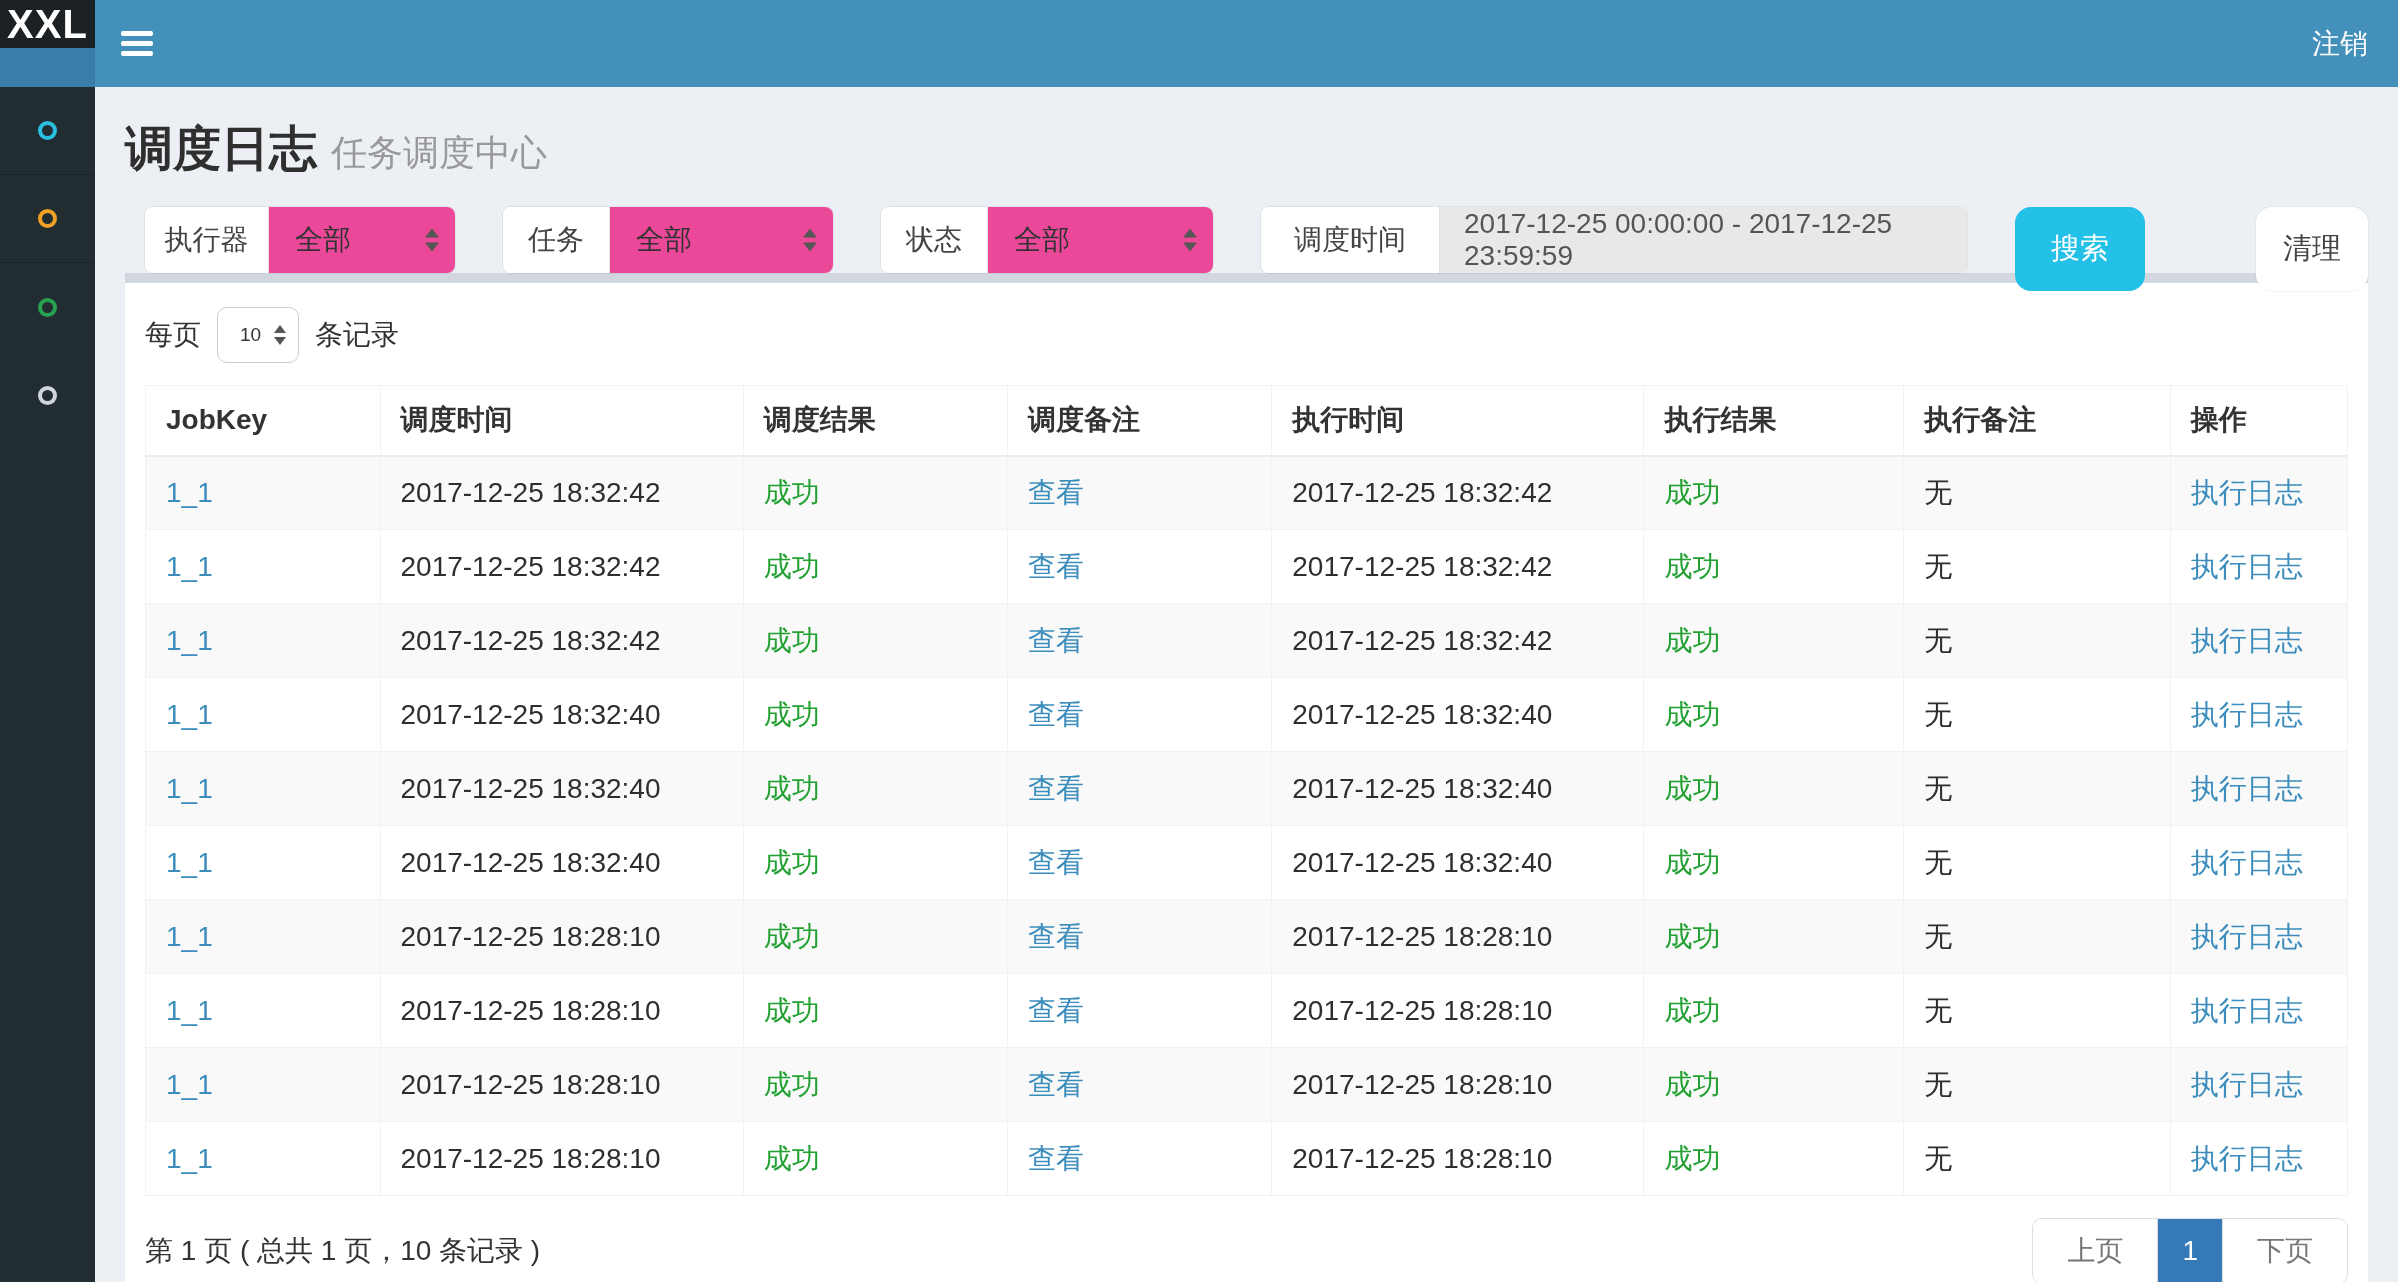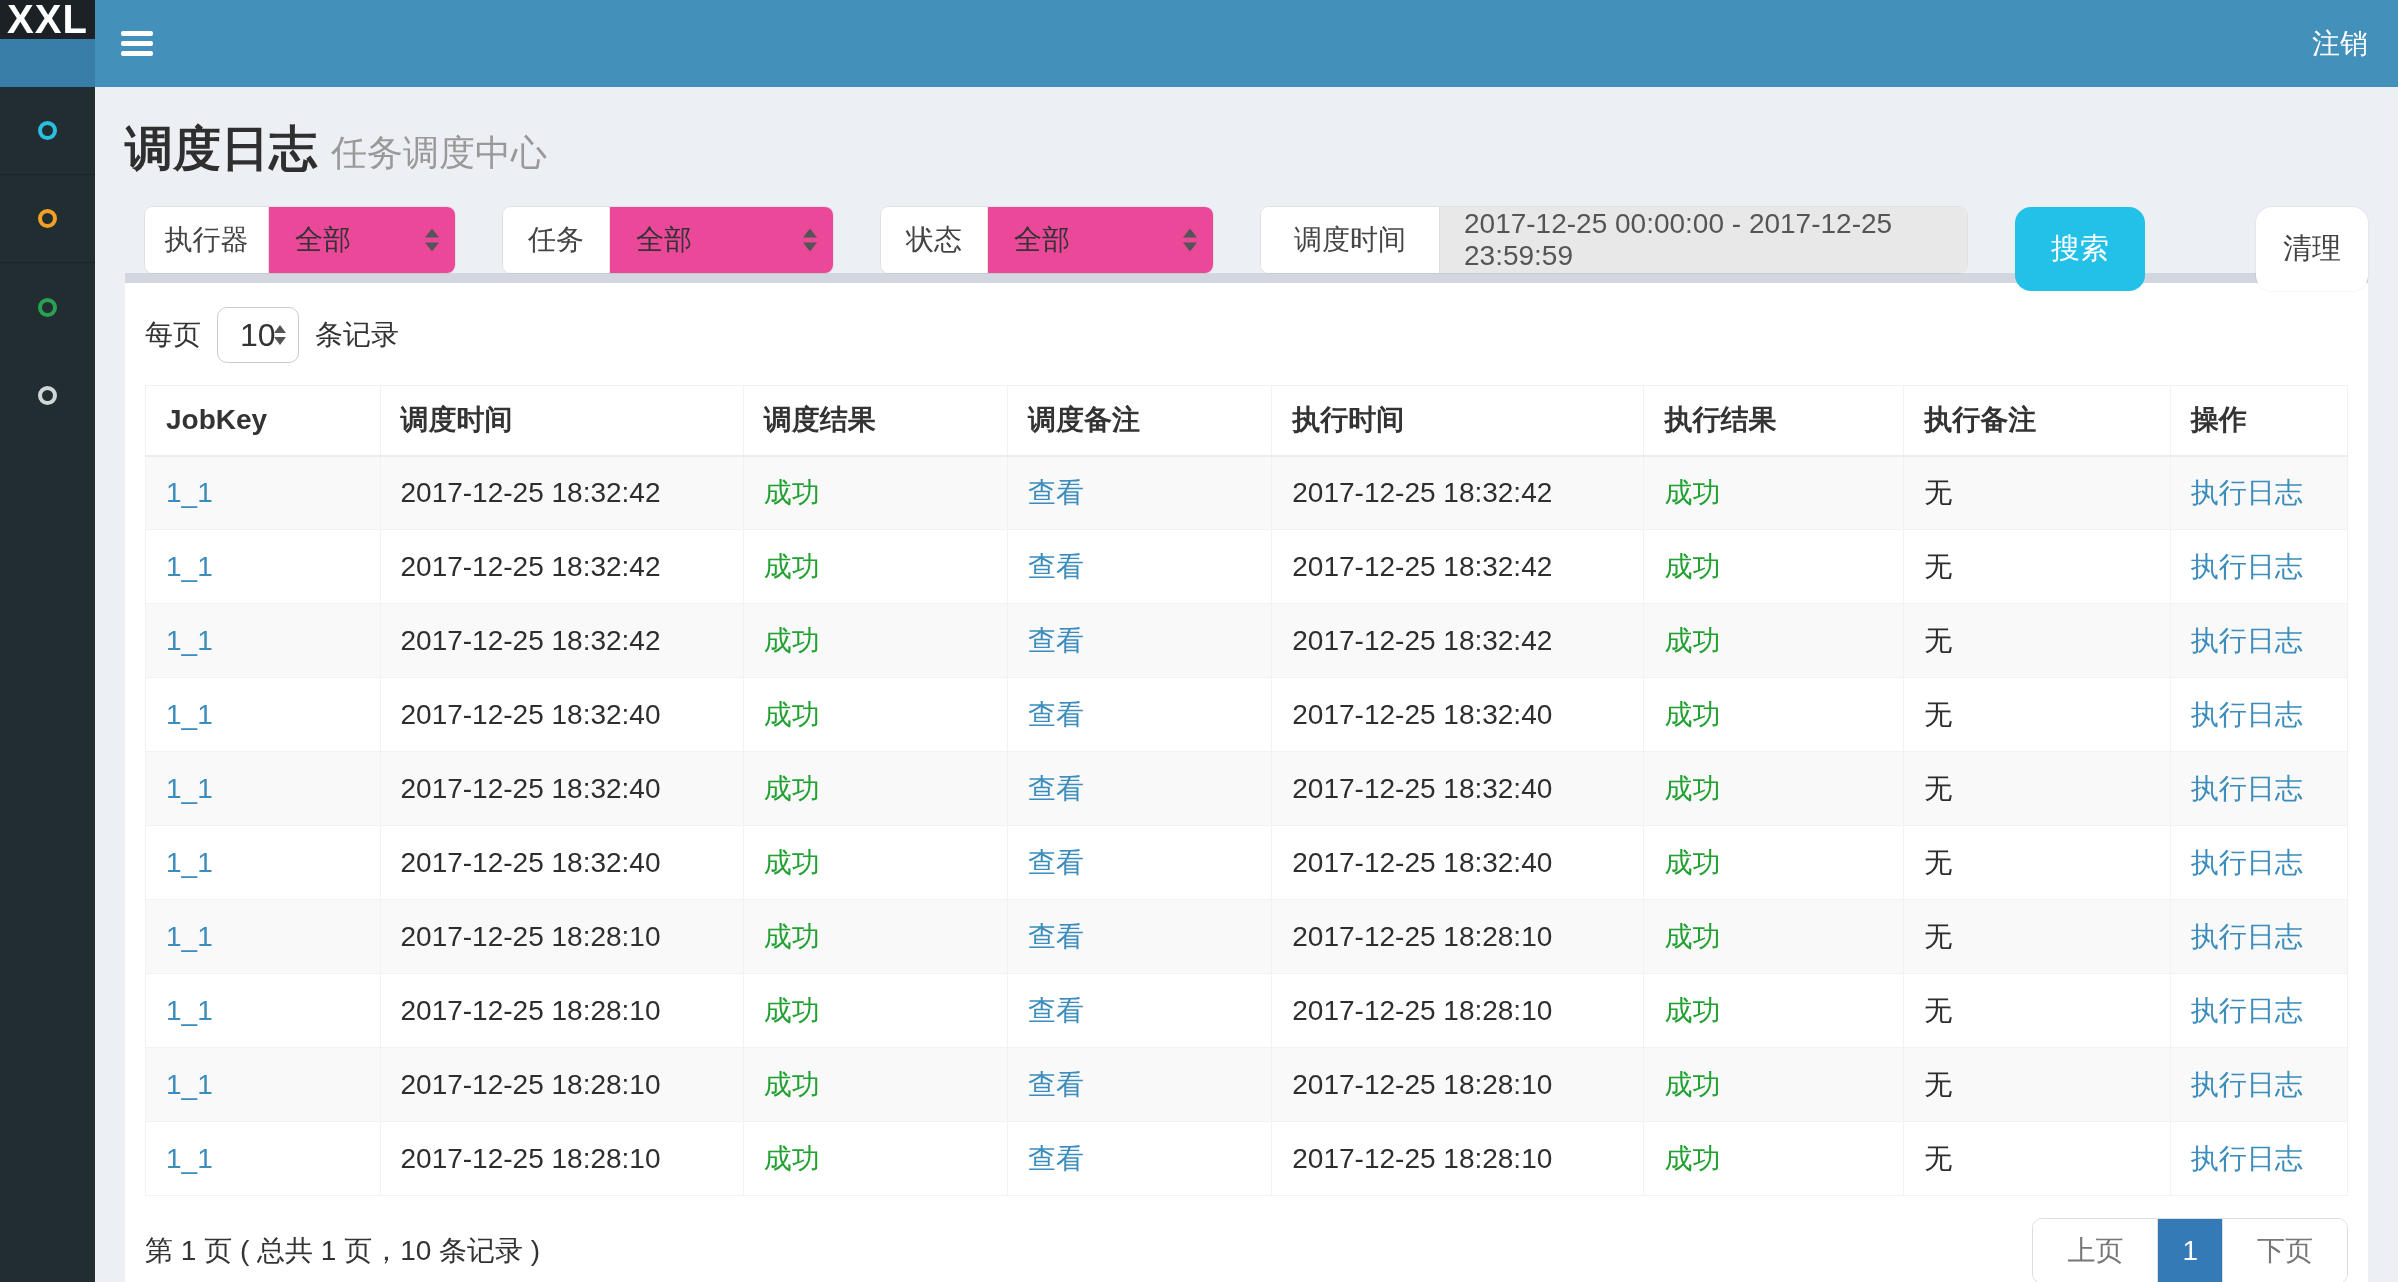--- a/index.html
+++ b/index.html
@@ -9,21 +9,21 @@
   }
   *{box-sizing:border-box;}
   html,body{margin:0;padding:0;}
   body{
     width:2398px;height:1282px;overflow:hidden;background:var(--page-bg);
     font-family:"Liberation Sans","DejaVu Sans",sans-serif;font-size:28px;color:#333;
   }
   
   .topbar{height:87px;display:flex;}
   .logo-cell{width:95px;height:87px;background:var(--logo-cell-bg);flex:none;}
-  .logo-box{width:95px;height:39px;background:var(--logo-bg);color:#fff;font-weight:bold;
+  .logo-box{width:95px;height:48px;background:var(--logo-bg);color:#fff;font-weight:bold;
     font-size:40px;display:flex;align-items:center;justify-content:center;letter-spacing:1px;}
   .nav{flex:1;background:var(--navbar);display:flex;align-items:center;
     justify-content:space-between;padding:0 30px 0 22px;}
   .hamburger{cursor:pointer;padding:6px 4px;}
   .hamburger span{display:block;width:32px;height:5px;background:#fff;border-radius:2px;margin:5px 0;}
   .logout{color:#fff;font-size:28px;cursor:pointer;text-align:center;}
   
   .main{display:flex;height:1195px;}
   .sidebar{width:95px;flex:none;background:var(--sidebar);}
   .side-item{height:88px;display:flex;align-items:center;justify-content:center;cursor:pointer;}
@@ -50,21 +50,21 @@
   .spin .dn{border-top:9px solid #555;}
   .btn{height:84px;border:none;border-radius:16px;font-size:29px;cursor:pointer;
     font-family:Liberation Serif, serif;flex:none;}
   .btn-search{width:130px;background:var(--search-btn);color:#fff;}
   .btn-clear{width:112px;background:#fff;color:#444;margin-left:auto;box-shadow:0 0 0 1px rgba(0,0,0,0.04);}
   
   .panel{margin-top:0;background:#fff;border-top:10px solid var(--panel-strip);
     padding:16px 20px 20px 20px;min-height:1005px;}
   .pagesize-row{display:flex;align-items:center;gap:16px;padding:8px 0 22px 0;color:#333;}
   .pagesize-select{position:relative;width:82px;height:56px;border:1px solid #ccc;border-radius:10px;
-    display:flex;align-items:center;padding-left:22px;font-size:32px;color:#333;cursor:pointer;background:#fff;}
+    display:flex;align-items:center;padding-left:22px;font-size:19px;color:#333;cursor:pointer;background:#fff;}
   .pagesize-select .spin{right:12px;}
   .pagesize-select .spin i{border-left-width:6px;border-right-width:6px;}
   .pagesize-select .spin .up{border-bottom-width:8px;margin-bottom:4px;}
   .pagesize-select .spin .dn{border-top-width:8px;}
   
   table{width:100%;border-collapse:collapse;table-layout:fixed;}
   th,td{border:1px solid #f2f2f2;text-align:left;padding:0 10px 0 20px;overflow:hidden;white-space:nowrap;}
   th{height:70px;font-weight:bold;font-size:28px;color:#333;border-bottom:2px solid #ececec;}
   td{height:74px;font-size:28px;color:#2e2e2e;}
   tbody tr:nth-child(odd){background:#f9f9f9;}

